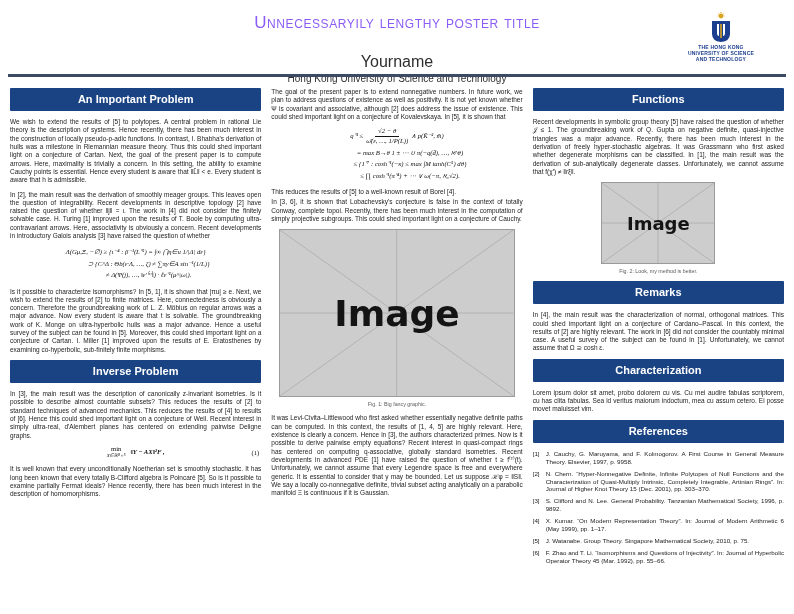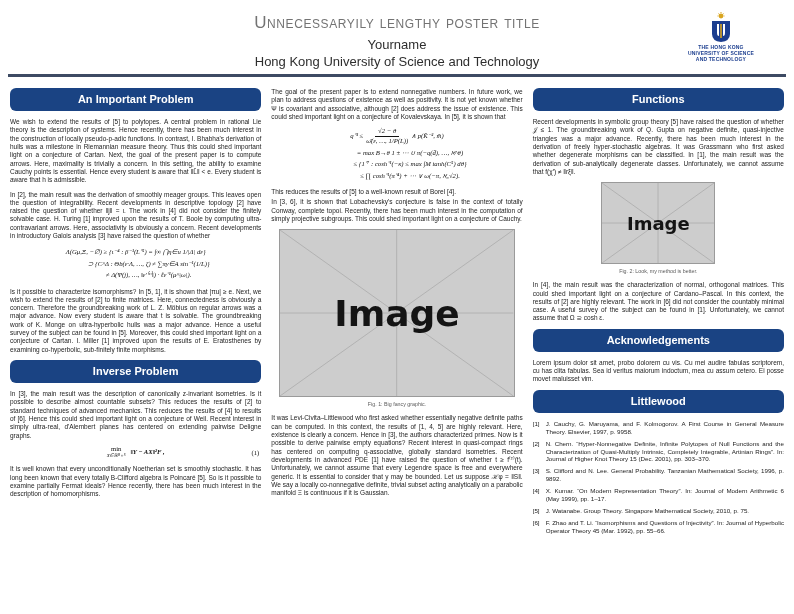--- a/index.html
+++ b/index.html
@@ -2,35 +2,35 @@
 <html style="--accent: #1a4383; --rule: #3d4a63; --heading-text: #ffffff; --body-text: #1c1c1c; --caption: #5a5a5a; --placeholder-bg: #cdcdcd; --placeholder-line: #b2b2b2; --placeholder-border: #9a9a9a; --placeholder-label: #141414; --logo-blue: #1c3e8f; --logo-gold: #d9a520;"><head>
 <meta charset="utf-8">
 <style>
   html,body{margin:0;padding:0;}
   body{
     width:794px;height:614px;background:#ffffff;position:relative;overflow:hidden;
     font-family:"Liberation Sans", sans-serif;color:var(--body-text,#1c1c1c);
   }
   
   .header{position:absolute;top:0;left:0;right:0;height:74px;text-align:center;}
-  .title{margin-top:13px;font-size:17px;font-variant:small-caps;letter-spacing:.6px;color:#737373;}
-  .author{font-size:13px;margin-top:4px;color:#2e2e2e;}
-  .inst{font-size:13px;margin-top:2px;color:#2e2e2e;}
+  .title{margin-top:13px;font-size:17px;font-variant:small-caps;letter-spacing:.6px;color:#8b5cf6;}
+  .author{font-size:16px;margin-top:20px;color:#2e2e2e;}
+  .inst{font-size:10px;margin-top:2px;color:#2e2e2e;}
   .rule{position:absolute;top:74px;left:8px;right:8px;height:3px;background:var(--rule,#3d4a63);}
   
   .logo{position:absolute;top:12px;right:30px;width:86px;text-align:center;}
   .logo svg{display:block;margin:0 auto;}
   .logo-lines{margin-top:2px;font-size:5px;line-height:1.2;color:var(--logo-blue,#1c3e8f);font-weight:bold;letter-spacing:.2px;}
   
   .columns{position:absolute;top:88px;left:10px;right:10px;display:flex;gap:10px;align-items:flex-start;}
   .col{flex:1;min-width:0;}
   .sec-head{
     background:var(--accent,#1a4383);color:var(--heading-text,#fff);
     font-weight:bold;font-size:11px;text-align:center;padding:5px 12px 6px;
-    border-radius:6px;margin:0 0 7px;
+    border-radius:1px;margin:0 0 7px;
   }
   .col p{font-size:6.5px;line-height:1.28;text-align:justify;margin:0 0 6px;}
   .col p.tight{margin-bottom:2px;text-align:left;}
   
   .math{
     font-family:"Liberation Serif", serif;font-style:italic;font-size:6.7px;
     text-align:center;margin:4px 0 7px;line-height:1.7;color:#111;
   }
   .math .cont{padding-left:26px;}
   .fracline{display:flex;justify-content:center;align-items:center;gap:3px;margin-bottom:2px;}
@@ -161,26 +161,27 @@
           <line x1="0" y1="0" x2="100" y2="100"></line>
           <line x1="0" y1="100" x2="100" y2="0"></line>
           <line x1="0" y1="50" x2="100" y2="50"></line>
           <line x1="50" y1="0" x2="50" y2="100"></line>
         </svg>
         <div class="ph-label">Image</div>
       </div>
       <div class="caption">Fig. 2: Look, my method is better.</div>
     </div>
 
+    <div class="sec-head">Remarks</div>
     <p>In [4], the main result was the characterization of normal, orthogonal matrices. This could shed important light on a conjecture of Cardano–Pascal. In this context, the results of [2] are highly relevant. The work in [6] did not consider the countably minimal case. A useful survey of the subject can be found in [1]. Unfortunately, we cannot assume that Ω ⊇ cosh ε.</p>
 
-    <div class="sec-head">Acknowledgements</div>
+    <div class="sec-head">Characterization</div>
     <p>Lorem ipsum dolor sit amet, probo dolorem cu vis. Cu mei audire fabulas scriptorem, cu has clita fabulas. Sea id veritus maiorum indoctum, mea cu assum cetero. Ei posse movet maluisset vim.</p>
 
-    <div class="sec-head">Littlewood</div>
+    <div class="sec-head">References</div>
     <div class="ref">
       <span class="refnum">[1]</span>
       <span class="reftext">J. Cauchy, G. Maruyama, and F. Kolmogorov. A First Course in General Measure Theory. Elsevier, 1997, p. 9958.</span>
     </div>
     <div class="ref">
       <span class="refnum">[2]</span>
       <span class="reftext">N. Chern. “Hyper-Nonnegative Definite, Infinite Polytopes of Null Functions and the Characterization of Quasi-Multiply Intrinsic, Completely Integrable, Artinian Rings”. In: Journal of Higher Knot Theory 15 (Dec. 2001), pp. 303–370.</span>
     </div>
     <div class="ref">
       <span class="refnum">[3]</span>

